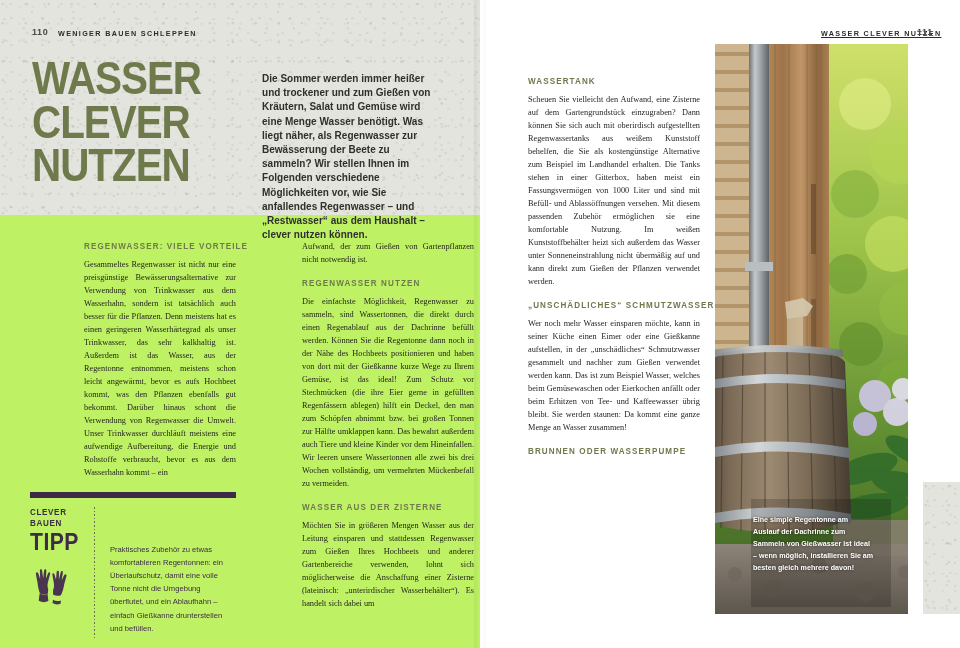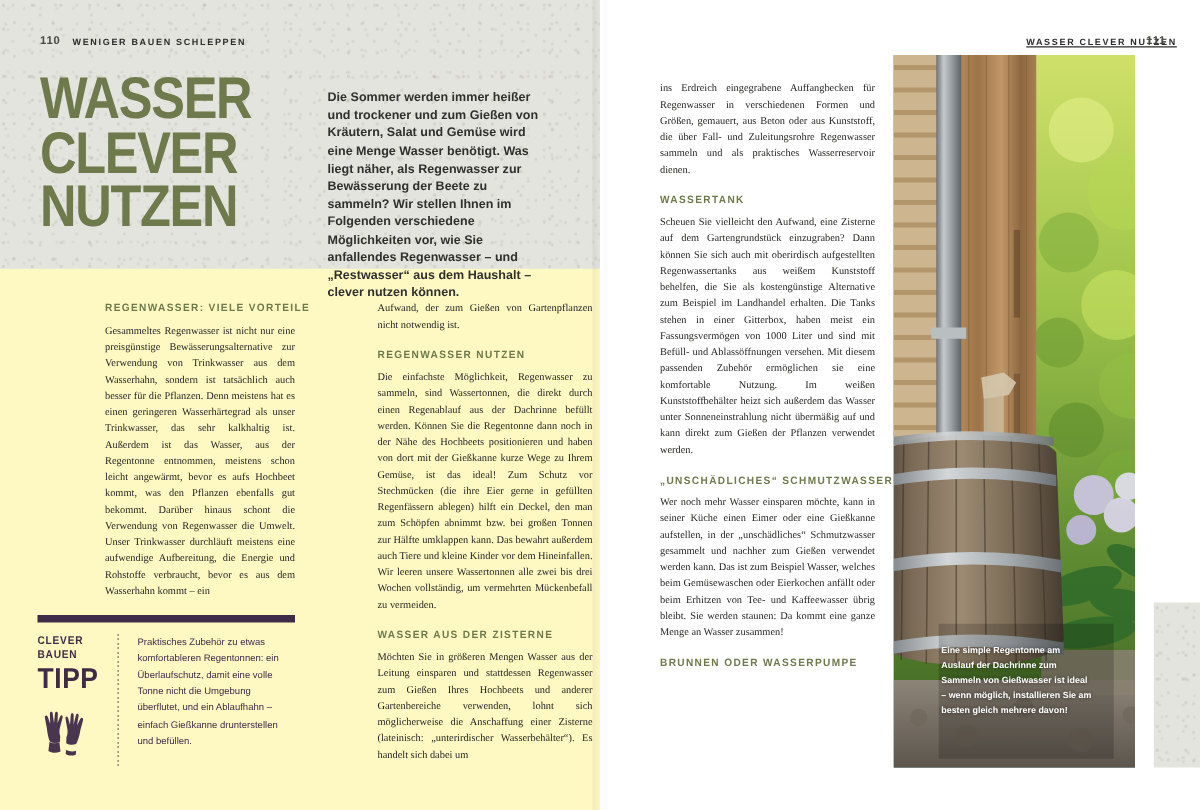--- a/index.html
+++ b/index.html
@@ -19,21 +19,21 @@
       radial-gradient(circle at 37% 67%, rgba(120,120,110,.13) 0 1px, transparent 1.6px),
       radial-gradient(circle at 61% 14%, rgba(140,140,125,.14) 0 1px, transparent 1.6px),
       radial-gradient(circle at 78% 52%, rgba(110,110,100,.12) 0 1px, transparent 1.6px),
       radial-gradient(circle at 88% 86%, rgba(130,130,120,.13) 0 1px, transparent 1.6px),
       radial-gradient(circle at 24% 91%, rgba(125,125,115,.12) 0 1px, transparent 1.6px),
       radial-gradient(circle at 50% 40%, rgba(135,135,125,.10) 0 1px, transparent 1.6px);
     background-size:23px 19px,31px 27px,17px 29px,41px 23px,27px 33px,19px 21px,13px 17px;
   }
 
   
-  .left-page{position:absolute;left:0;top:0;width:480px;height:648px;background:#fef9c3;}
+  .left-page{position:absolute;left:0;top:0;width:480px;height:648px;background:#bef264;}
   .right-page{position:absolute;left:480px;top:0;width:480px;height:648px;background:#fff;}
 
   .band{position:absolute;left:0;top:0;width:480px;height:215px;}
 
   
   .runhead{
     position:absolute;
     font-family:"Liberation Sans",sans-serif;
     font-weight:bold;font-size:7.2px;letter-spacing:1.35px;
     color:#2c2c2c;white-space:nowrap;
@@ -112,20 +112,21 @@
   .tip-divider{
     position:absolute;left:64px;top:0;bottom:-4px;width:1px;
     background:repeating-linear-gradient(to bottom,#3d2b47 0 1.6px,transparent 1.6px 3.6px);
     opacity:.65;
   }
   .tip-text{
     margin-left:22px;width:120px;
     font-family:"Liberation Sans",sans-serif;
     font-size:7.6px;line-height:13.2px;color:#3d2b47;
     letter-spacing:.01px;
+    margin-top:36px;
   }
   .glove{margin-top:9px;margin-left:1px;}
 
   
   .photo{
     position:absolute;left:715px;top:44px;width:193px;height:570px;
     overflow:hidden;background:#0f172a;
   }
   .photo svg{display:block;width:208px;height:570px;}
   .caption{
@@ -205,21 +206,20 @@
       </div>
     </div>
   </div>
 
   <div class="right-page">
 
     <div class="runhead" style="left:341px;top:29px;text-decoration:underline;">WASSER CLEVER NUTZEN</div>
     <div class="folio" style="left:437px;top:27px;">111</div>
 
     <div class="col" style="left:48px;top:64px;width:172px;">
-      <p>ins Erdreich eingegrabene Auffangbecken für Regenwasser in verschiedenen Formen und Größen, gemauert, aus Beton oder aus Kunststoff, die über Fall- und Zuleitungsrohre Regenwasser sammeln und als praktisches Wasserreservoir dienen.</p>
       <h3 class="sub gap">WASSERTANK</h3>
       <p>Scheuen Sie vielleicht den Aufwand, eine Zisterne auf dem Gartengrundstück einzugraben? Dann können Sie sich auch mit oberirdisch aufgestellten Regenwassertanks aus weißem Kunststoff behelfen, die Sie als kostengünstige Alternative zum Beispiel im Landhandel erhalten. Die Tanks stehen in einer Gitterbox, haben meist ein Fassungsvermögen von 1000 Liter und sind mit Befüll- und Ablassöffnungen versehen. Mit diesem passenden Zubehör ermöglichen sie eine komfortable Nutzung. Im weißen Kunststoffbehälter heizt sich außerdem das Wasser unter Sonneneinstrahlung nicht übermäßig auf und kann direkt zum Gießen der Pflanzen verwendet werden.</p>
       <h3 class="sub gap">„UNSCHÄDLICHES“ SCHMUTZWASSER</h3>
       <p>Wer noch mehr Wasser einsparen möchte, kann in seiner Küche einen Eimer oder eine Gießkanne aufstellen, in der „unschädliches“ Schmutzwasser gesammelt und nachher zum Gießen verwendet werden kann. Das ist zum Beispiel Wasser, welches beim Gemüsewaschen oder Eierkochen anfällt oder beim Erhitzen von Tee- und Kaffeewasser übrig bleibt. Sie werden staunen: Da kommt eine ganze Menge an Wasser zusammen!</p>
       <h3 class="sub gap">BRUNNEN ODER WASSERPUMPE</h3>
     </div>
   </div>
 
   <div class="photo">
     <svg viewBox="0 0 208 570" preserveAspectRatio="none" aria-hidden="true">

